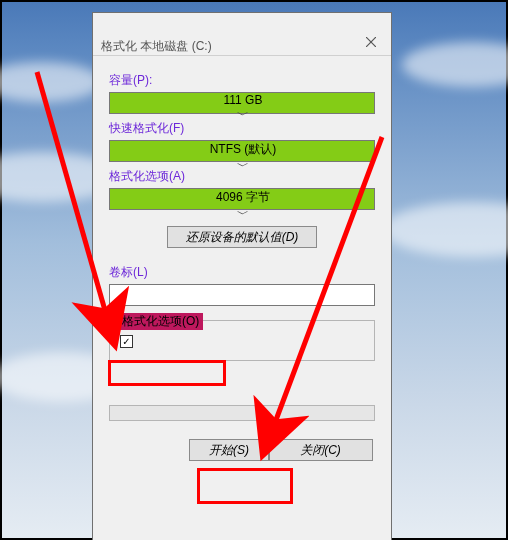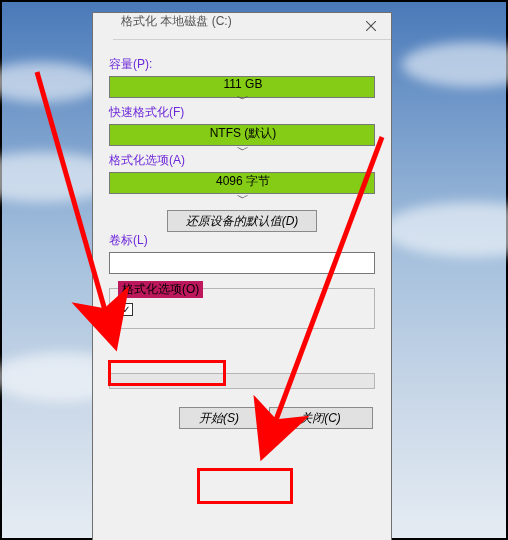--- a/index.html
+++ b/index.html
@@ -37,27 +37,26 @@
     top: 10px;
     width: 300px;
     height: 540px;
     background: #f0f0f0;
     border: 1px solid #707070;
     box-sizing: border-box;
   }
   .titlebar {
     height: 26px;
     display: flex;
-    align-items: flex-start;
+    align-items: flex-end;
     justify-content: space-between;
-    padding: 0 0 0 8px;
+    padding: 16px 0 0 8px;
     color: #555;
     font-size: 12px;
     border-bottom: 1px solid #d0d0d0;
-    margin-left: 20px;
   }
   .titlebar .title { flex: 1; }
   .titlebar .close {
     width: 40px;
     height: 26px;
     display: flex;
     align-items: center;
     justify-content: center;
     color: #555;
     cursor: pointer;
@@ -153,21 +152,20 @@
     height: 16px;
     width: 100%;
     border: 1px solid #b5b5b5;
     background: #e6e6e6;
     box-sizing: border-box;
   }
   .button-row {
     margin-top: 18px;
     display: flex;
     justify-content: flex-end;
-    gap: 10px;
     padding-right: 2px;
   }
   
   .hl {
     position: absolute;
     border: 3px solid #ff0000;
     box-sizing: border-box;
     pointer-events: none;
   }
   svg.arrows {
@@ -218,21 +216,21 @@
         <span>4096 字节</span>
         <span class="chev">﹀</span>
       </div>
 
       <div class="restore-row">
         <div class="btn" style="width:150px">
           <span>还原设备的默认值(D)</span>
         </div>
       </div>
 
-      <div class="field-label" style="margin-top:0">卷标(L)</div>
+      <div class="field-label" style="margin-top:16px">卷标(L)</div>
       <div class="input">
         <span></span>
       </div>
 
       <div class="groupbox">
         <span class="legend">格式化选项(O)</span>
         <div class="checkbox-row">
           <span class="checkbox">✓</span>
         </div>
       </div>

